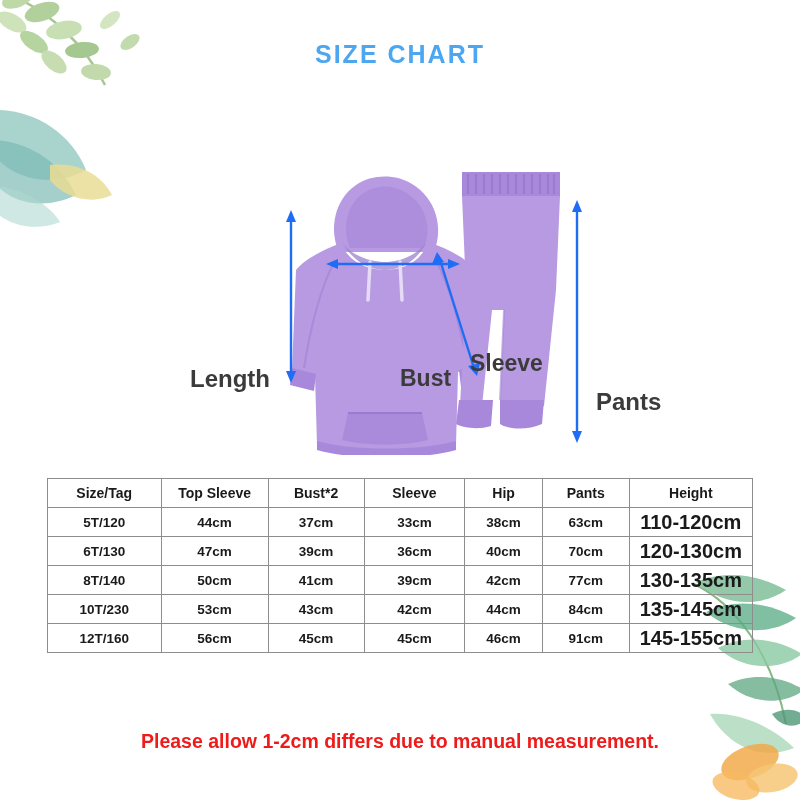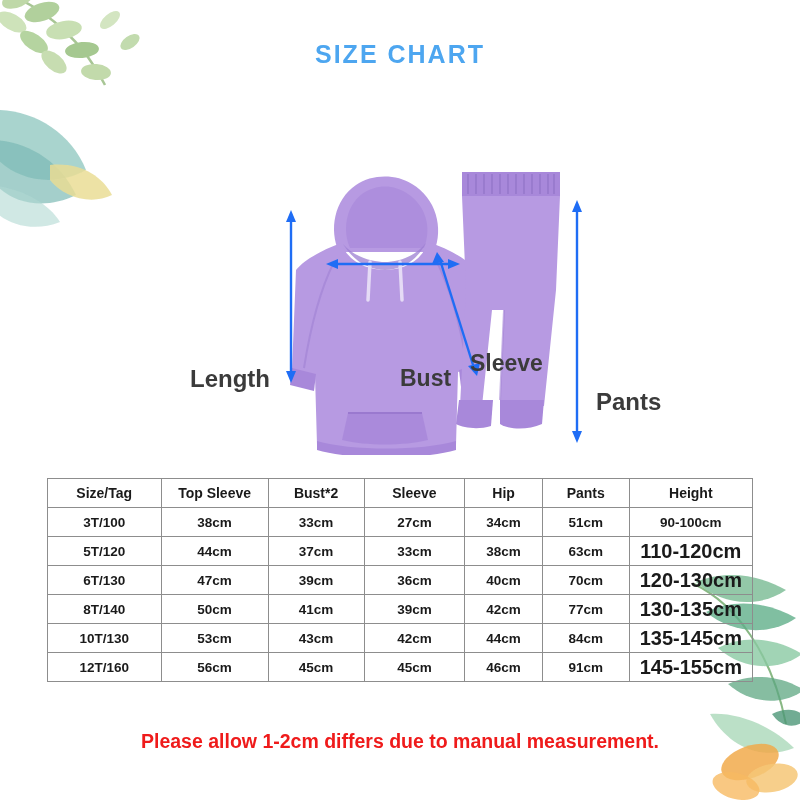--- a/index.html
+++ b/index.html
@@ -248,29 +248,20 @@
         <th>Top Sleeve</th>
         <th>Bust*2</th>
         <th>Sleeve</th>
         <th>Hip</th>
         <th>Pants</th>
         <th>Height</th>
       </tr>
     </thead>
     <tbody>
       <tr>
-        <td>3T/100</td>
-        <td>38cm</td>
-        <td>33cm</td>
-        <td>27cm</td>
-        <td>34cm</td>
-        <td>51cm</td>
-        <td>90-100cm</td>
-      </tr>
-      <tr>
         <td>5T/120</td>
         <td>44cm</td>
         <td>37cm</td>
         <td>33cm</td>
         <td>38cm</td>
         <td>63cm</td>
         <td class="hl">110-120cm</td>
       </tr>
       <tr>
         <td>6T/130</td>
@@ -284,21 +275,21 @@
       <tr>
         <td>8T/140</td>
         <td>50cm</td>
         <td>41cm</td>
         <td>39cm</td>
         <td>42cm</td>
         <td>77cm</td>
         <td class="hl">130-135cm</td>
       </tr>
       <tr>
-        <td>10T/130</td>
+        <td>10T/230</td>
         <td>53cm</td>
         <td>43cm</td>
         <td>42cm</td>
         <td>44cm</td>
         <td>84cm</td>
         <td class="hl">135-145cm</td>
       </tr>
       <tr>
         <td>12T/160</td>
         <td>56cm</td>

